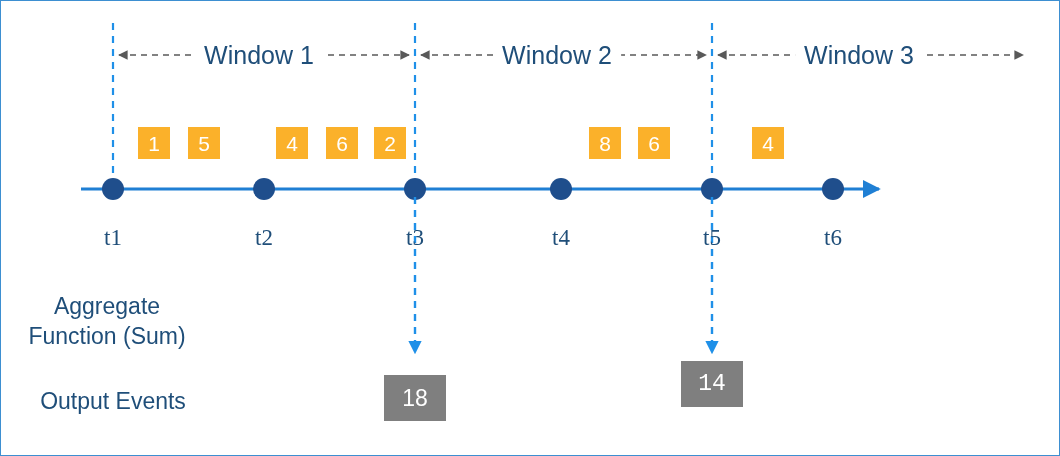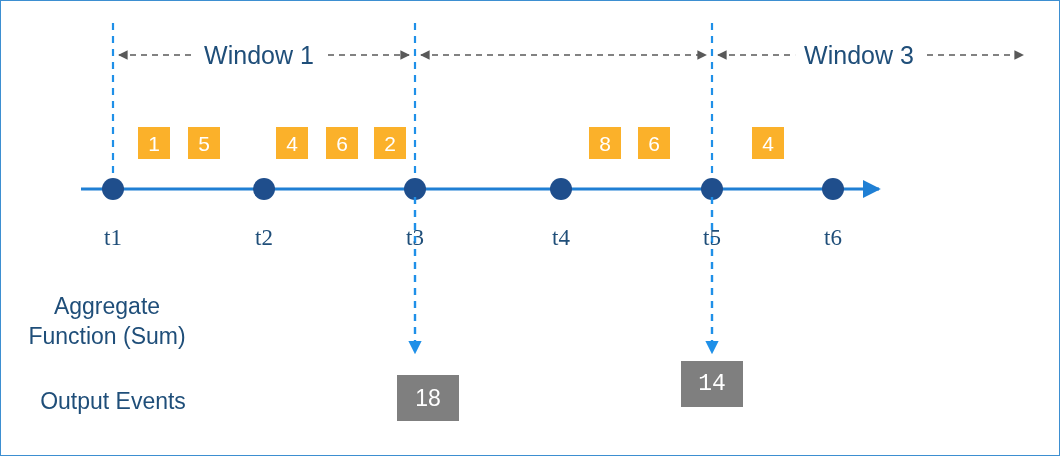--- a/index.html
+++ b/index.html
@@ -131,20 +131,21 @@
       <circle cx="832" cy="188" r="11" fill="#1f4e8c"></circle>
     </g>
 
     <g>
       <line x1="414" y1="196" x2="414" y2="348" stroke="#1f90e8" stroke-width="2.4" stroke-dasharray="7,6" marker-end="url(#arrBlueDown)"></line>
       <line x1="711" y1="196" x2="711" y2="348" stroke="#1f90e8" stroke-width="2.4" stroke-dasharray="7,6" marker-end="url(#arrBlueDown)"></line>
     </g>
   </svg>
 
   <div class="win-label" style="left:258px; top:54px;">Window 1</div>
+  <div class="win-label" style="left:556px; top:54px;">Window 2</div>
   <div class="win-label" style="left:858px; top:54px;">Window 3</div>
 
   <div class="ev-box" style="left:137px; top:126px;">1</div>
   <div class="ev-box" style="left:187px; top:126px;">5</div>
   <div class="ev-box" style="left:275px; top:126px;">4</div>
   <div class="ev-box" style="left:325px; top:126px;">6</div>
   <div class="ev-box" style="left:373px; top:126px;">2</div>
   <div class="ev-box" style="left:588px; top:126px;">8</div>
   <div class="ev-box" style="left:637px; top:126px;">6</div>
   <div class="ev-box" style="left:751px; top:126px;">4</div>
@@ -156,16 +157,16 @@
   <div class="tick-label" style="left:711px; top:224px;">t5</div>
   <div class="tick-label" style="left:832px; top:224px;">t6</div>
 
 
   <div class="side-label" style="left:112px; top:385px;">Output Events</div>
   <div class="side-label" style="left:106px; top:290px;">
     <span>Aggregate</span><br>
     <span>Function (Sum)</span>
   </div>
 
-  <div class="out-box" style="left:414px; top:374px;margin-left:13px;">18</div>
+  <div class="out-box" style="left:414px; top:374px;">18</div>
   <div class="out-box" style="left:711px; top:360px;font-family:Liberation Mono, monospace;">14</div>
 
 </div>
 
 </body></html>

